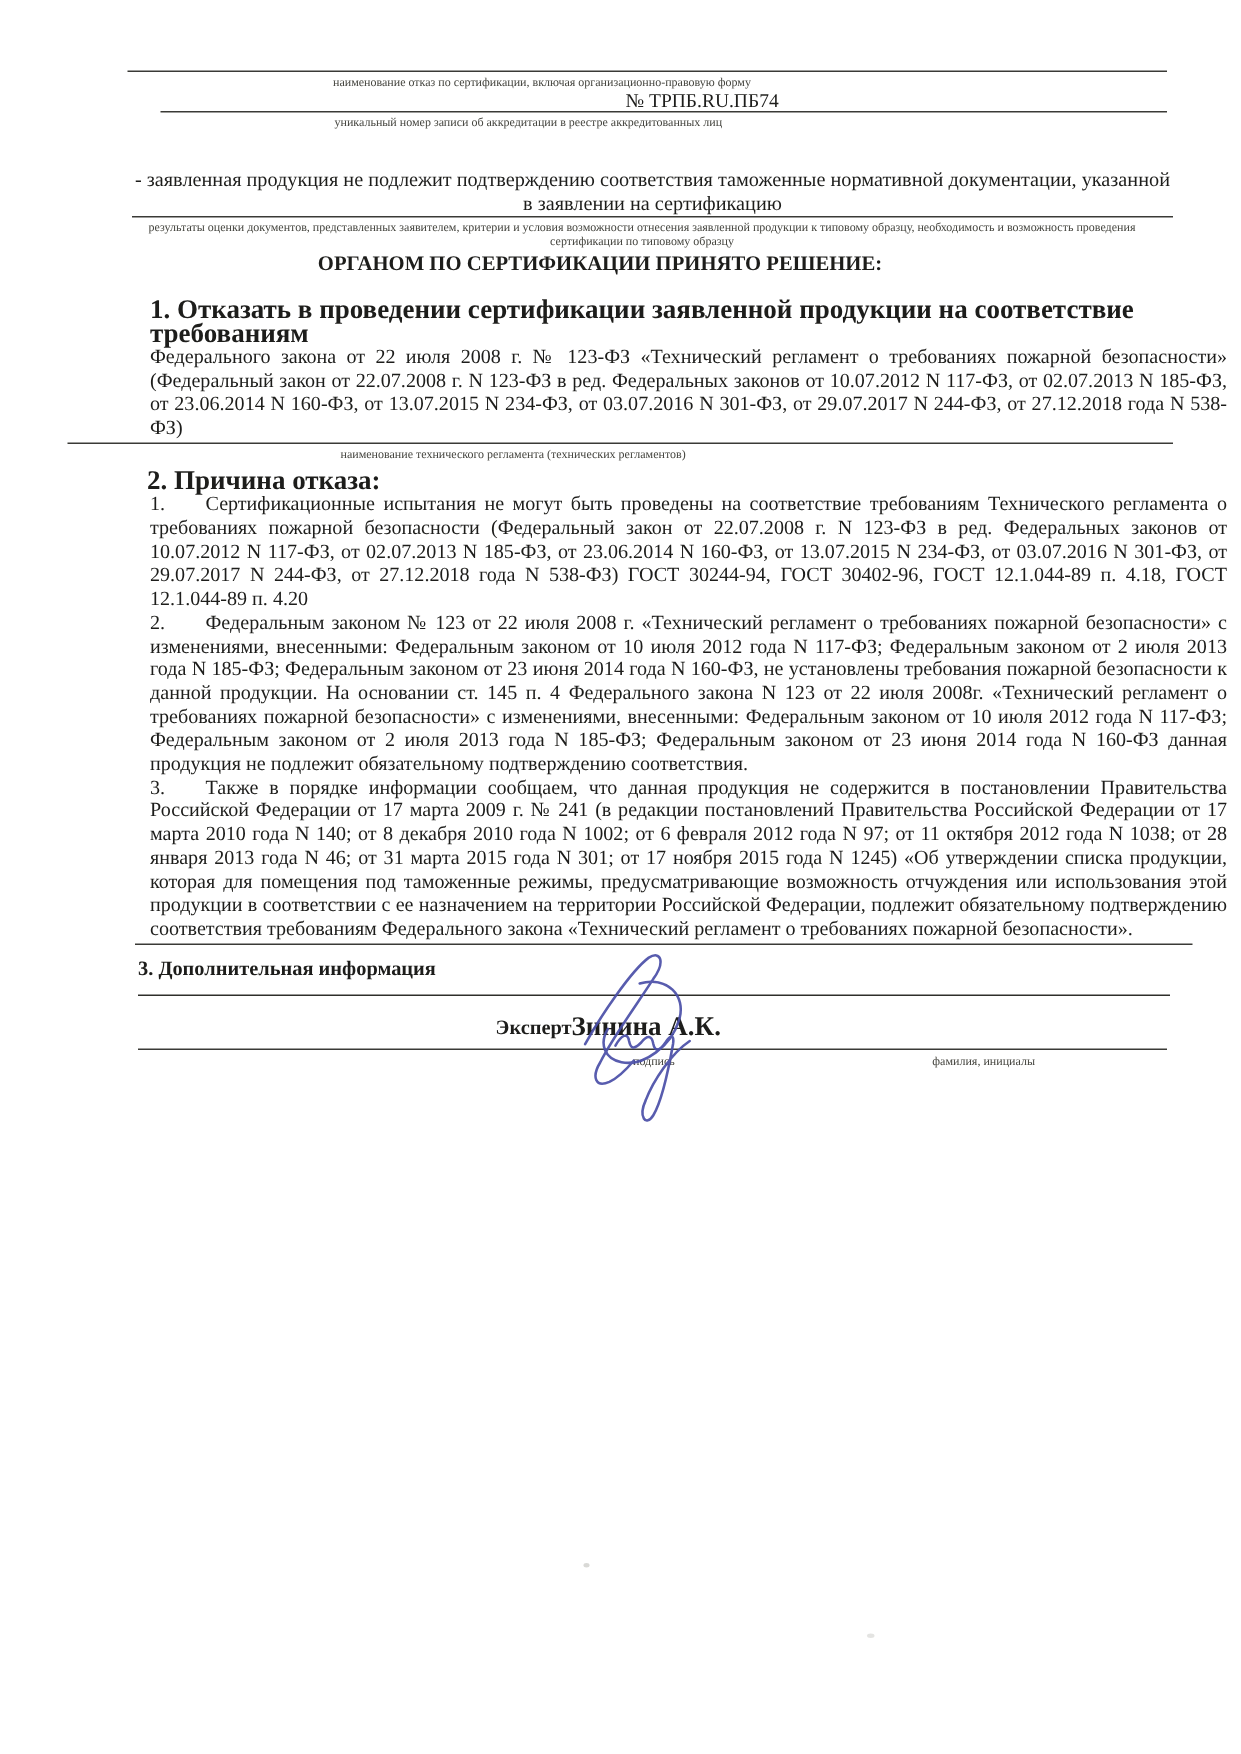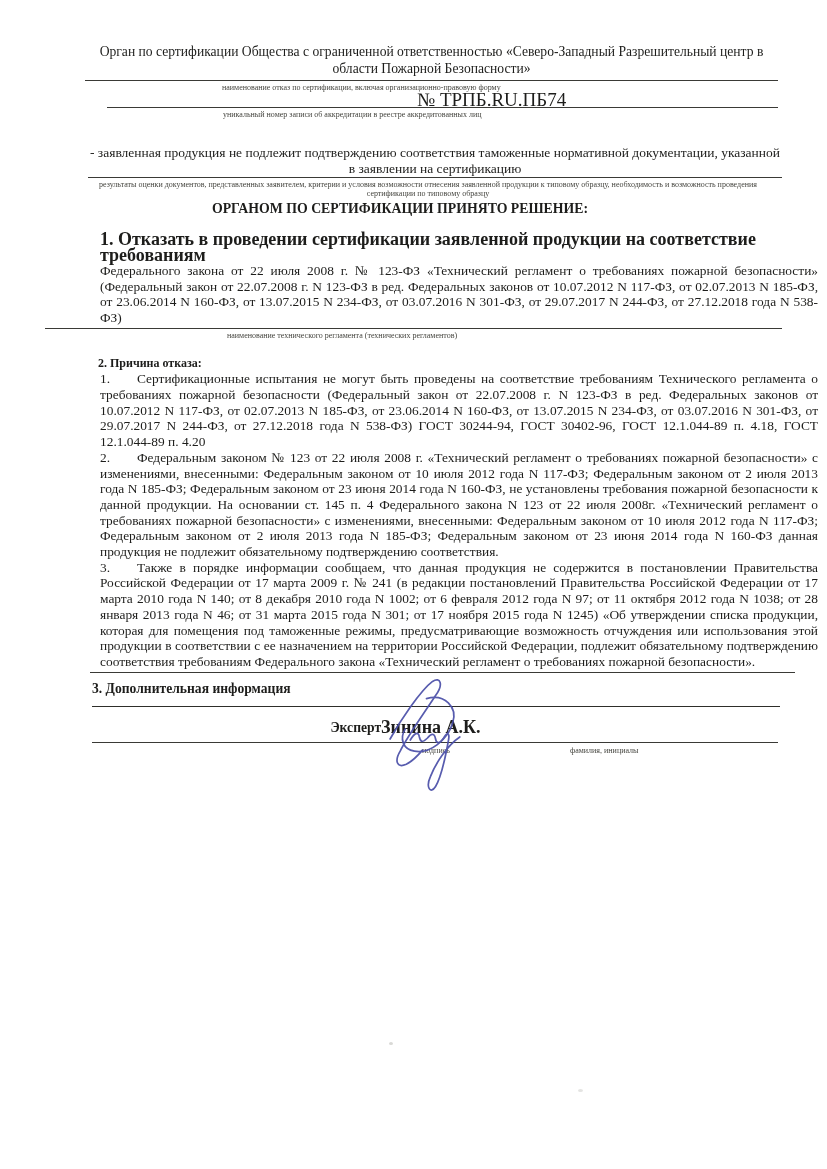--- a/index.html
+++ b/index.html
@@ -18,63 +18,62 @@
   .caption{
     font-size:8px;line-height:9px;color:#45453f;
     font-family:"Liberation Serif","DejaVu Serif",serif;
   }
   .rule{border-top:1.6px solid #3a3a36;height:0;}
   .justify{text-align:justify;}
   
   .org-title{margin-left:85px;width:693px;text-align:center;font-size:13.6px;line-height:16.5px;}
   .rule-title{margin-left:85px;width:693px;margin-top:3px;}
   .cap-org{margin-left:222px;margin-top:2px;}
-  .accred-no{margin-left:417px;margin-top:1px;font-size:19px;line-height:14px;}
+  .accred-no{margin-left:417px;margin-top:1px;font-size:13px;line-height:14px;}
   .rule-accred{margin-left:107px;width:671px;margin-top:0px;}
   .cap-accred{margin-left:223px;margin-top:2px;}
   
   .stmt{margin-left:88px;width:694px;margin-top:26px;text-align:center;font-size:13.5px;line-height:15.5px;}
   .rule-stmt{margin-left:88px;width:694px;margin-top:1px;}
   .cap-stmt{margin-left:88px;width:680px;margin-top:2px;text-align:center;}
   .decision{margin-left:88px;width:694px;margin-top:3px;text-align:center;
             font-size:13.8px;line-height:15px;font-weight:bold;padding-right:70px;box-sizing:border-box;}
   
   .s1-head{margin-left:100px;width:718px;margin-top:16px;font-weight:bold;font-size:18px;line-height:15.5px;}
   .s1-body{margin-left:100px;width:718px;}
   .rule-s1{margin-left:45px;width:737px;margin-top:2px;}
   .cap-s1{margin-left:227px;margin-top:2px;}
   
-  .s2-head{margin-left:98px;width:718px;margin-top:16px;font-weight:bold;font-size:12px;line-height:15.5px;}
+  .s2-head{margin-left:98px;width:718px;margin-top:6px;font-weight:bold;font-size:18px;line-height:15.5px;}
   .s2-item{margin-left:100px;width:718px;}
   .inum{display:inline-block;width:37px;}
   .rule-s2{margin-left:90px;width:705px;margin-top:2px;}
   .cap-s2{margin-left:90px;width:705px;margin-top:2px;text-align:center;padding-right:55px;box-sizing:border-box;}
   
   .s3-head{margin-left:92px;width:718px;margin-top:8px;font-weight:bold;font-size:13.6px;line-height:15.5px;}
   .sig-block{position:relative;margin-left:92px;width:688px;margin-top:10px;}
   .sig-rule-top{border-top:1.8px solid #2e2e2a;}
   .sig-row{display:flex;justify-content:center;align-items:center;padding:10px 0 4px 0;}
   .sig-role{margin-left:10px;font-weight:bold;font-size:13.6px;}
   .sig-name{margin-right:71px;font-weight:bold;font-size:18px;}
   .sig-rule-bot{border-top:1.6px solid #3a3a36;width:686px;}
   .sig-caps{position:relative;height:14px;}
   .cap-podpis{position:absolute;left:330px;width:100px;text-align:left;top:3px;}
-  .cap-fam{position:absolute;left:478px;width:120px;text-align:left;top:3px;}
+  .cap-fam{position:absolute;left:478px;width:120px;text-align:right;top:3px;}
   .signature-svg{position:absolute;left:290px;top:-30px;width:96px;height:122px;pointer-events:none;}
   
   .speck{position:absolute;background:#d9d9d6;border-radius:50%;}
   .speck.a{left:389px;top:1042px;width:4px;height:3px;}
   .speck.b{left:578px;top:1089px;width:5px;height:3px;opacity:.7;}
 </style>
 </head>
 <body>
 
 <div class="page">
 
-  <div class="org-title body-text">Орган по сертификации Общества с ограниченной ответственностью «Северо-Западный Разрешительный центр в области Пожарной Безопасности»</div>
   <div class="rule rule-title"></div>
   <div class="caption cap-org">наименование отказ по сертификации, включая организационно-правовую форму</div>
   <div class="accred-no">№ ТРПБ.RU.ПБ74</div>
   <div class="rule rule-accred"></div>
   <div class="caption cap-accred">уникальный номер записи об аккредитации в реестре аккредитованных лиц</div>
 
   <div class="stmt">- заявленная продукция не подлежит подтверждению соответствия таможенные нормативной документации, указанной в заявлении на сертификацию</div>
   <div class="rule rule-stmt"></div>
   <div class="caption cap-stmt">результаты оценки документов, представленных заявителем, критерии и условия возможности отнесения заявленной продукции к типовому образцу, необходимость и возможность проведения сертификации по типовому образцу</div>
   <div class="decision">ОРГАНОМ ПО СЕРТИФИКАЦИИ ПРИНЯТО РЕШЕНИЕ:</div>

